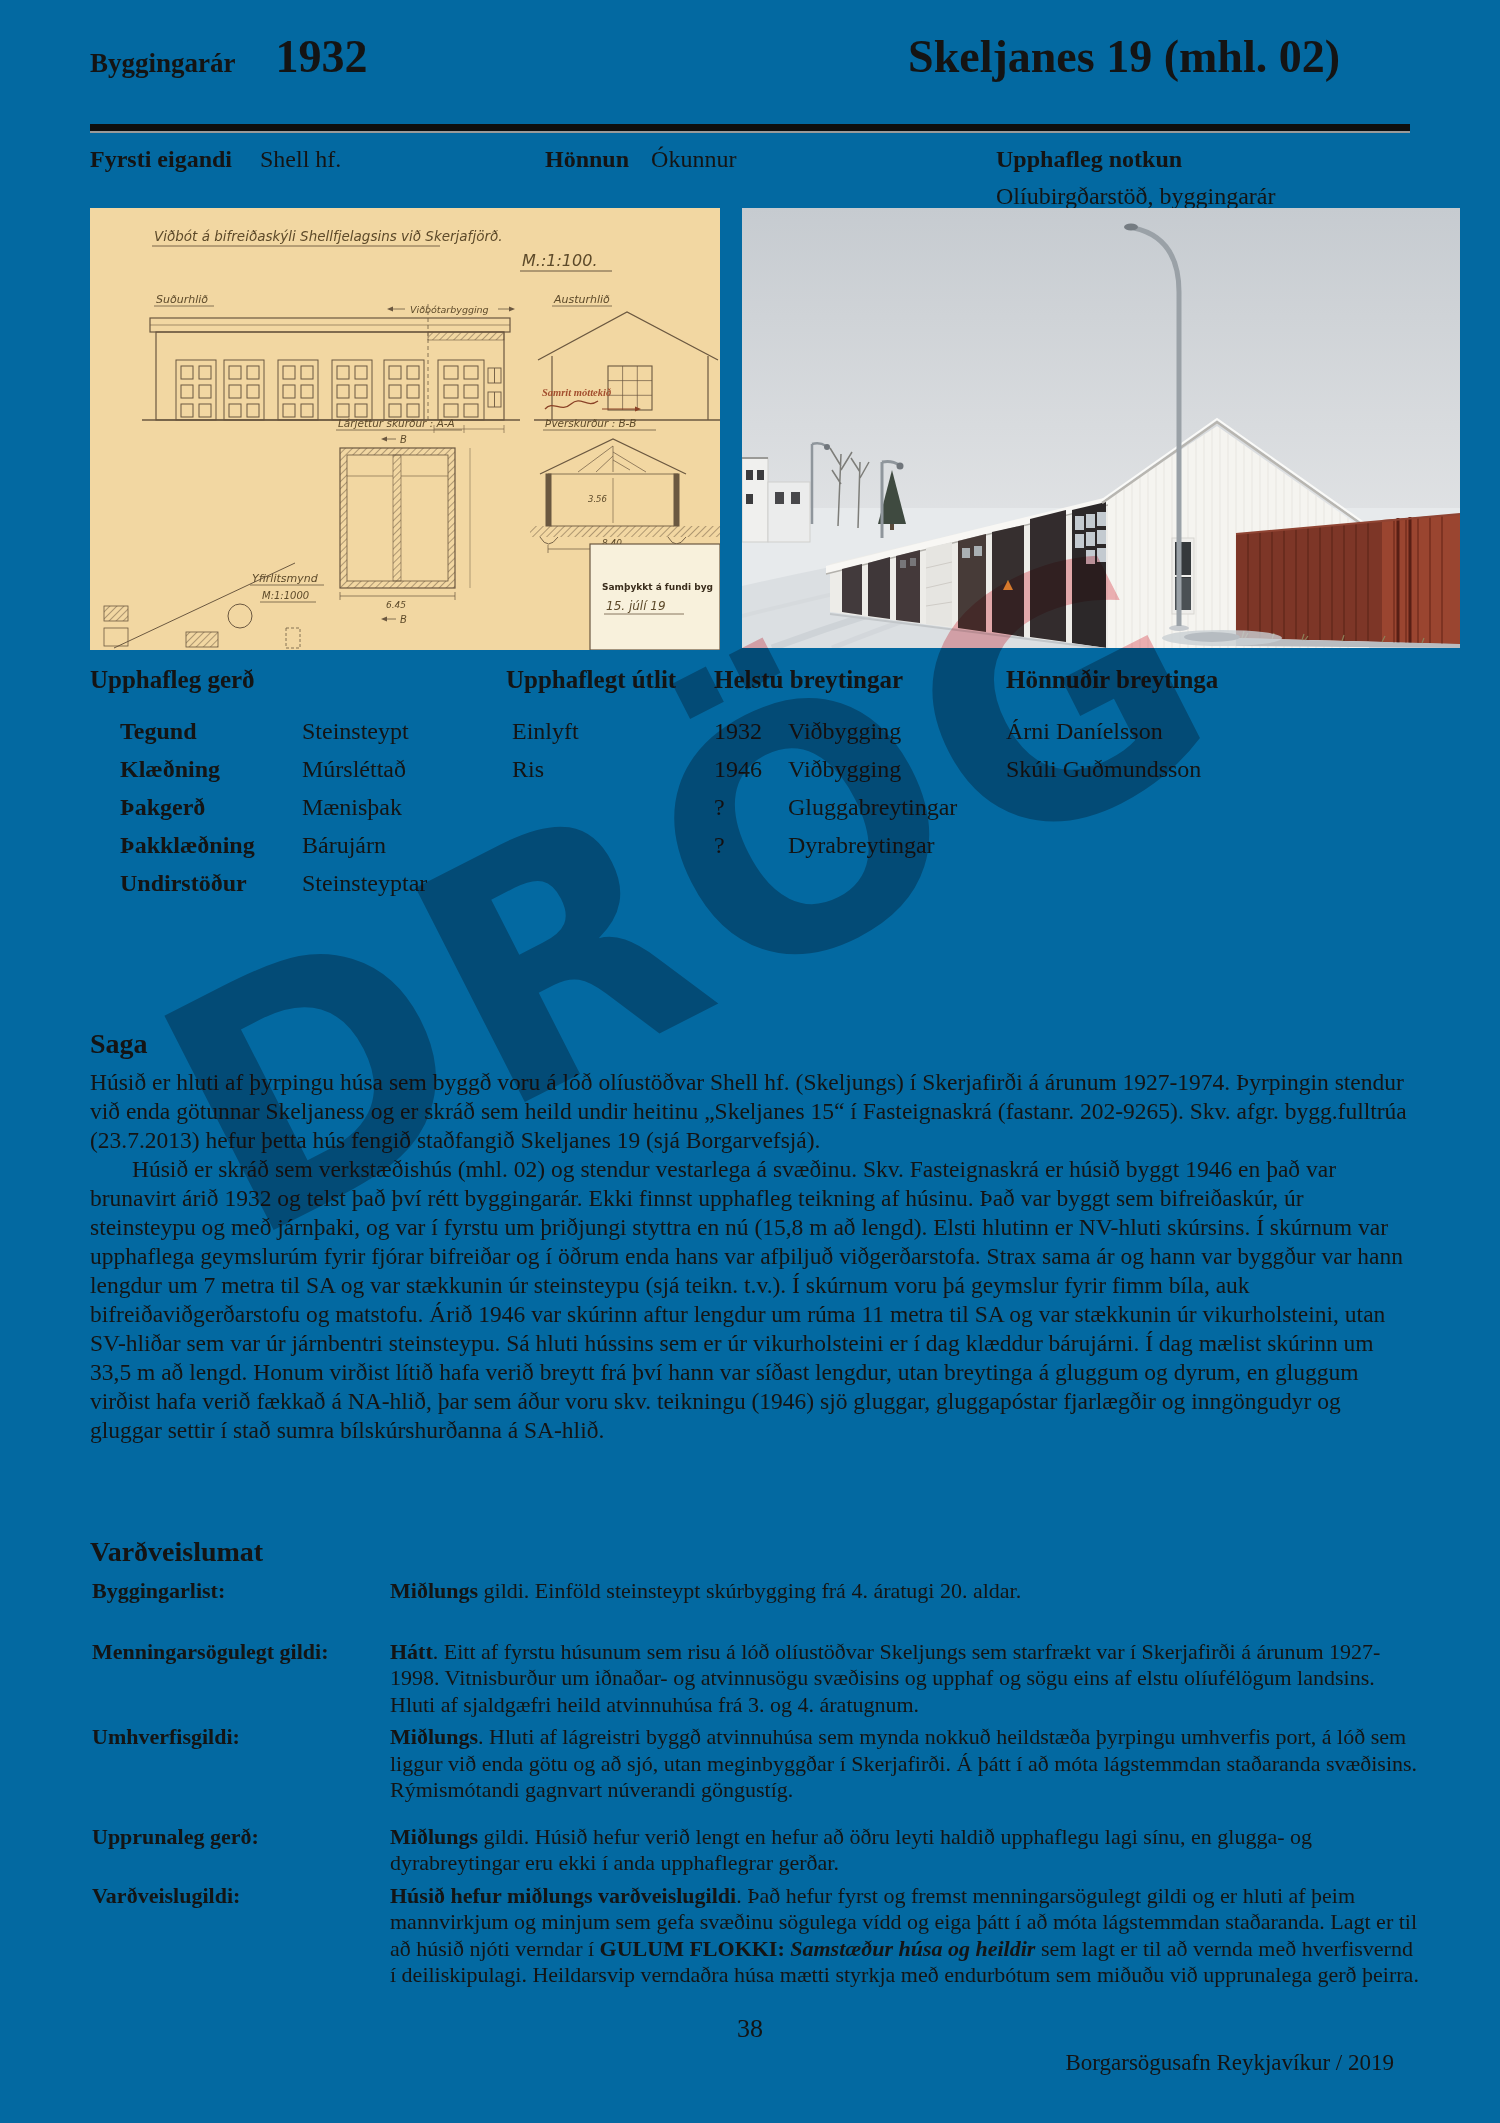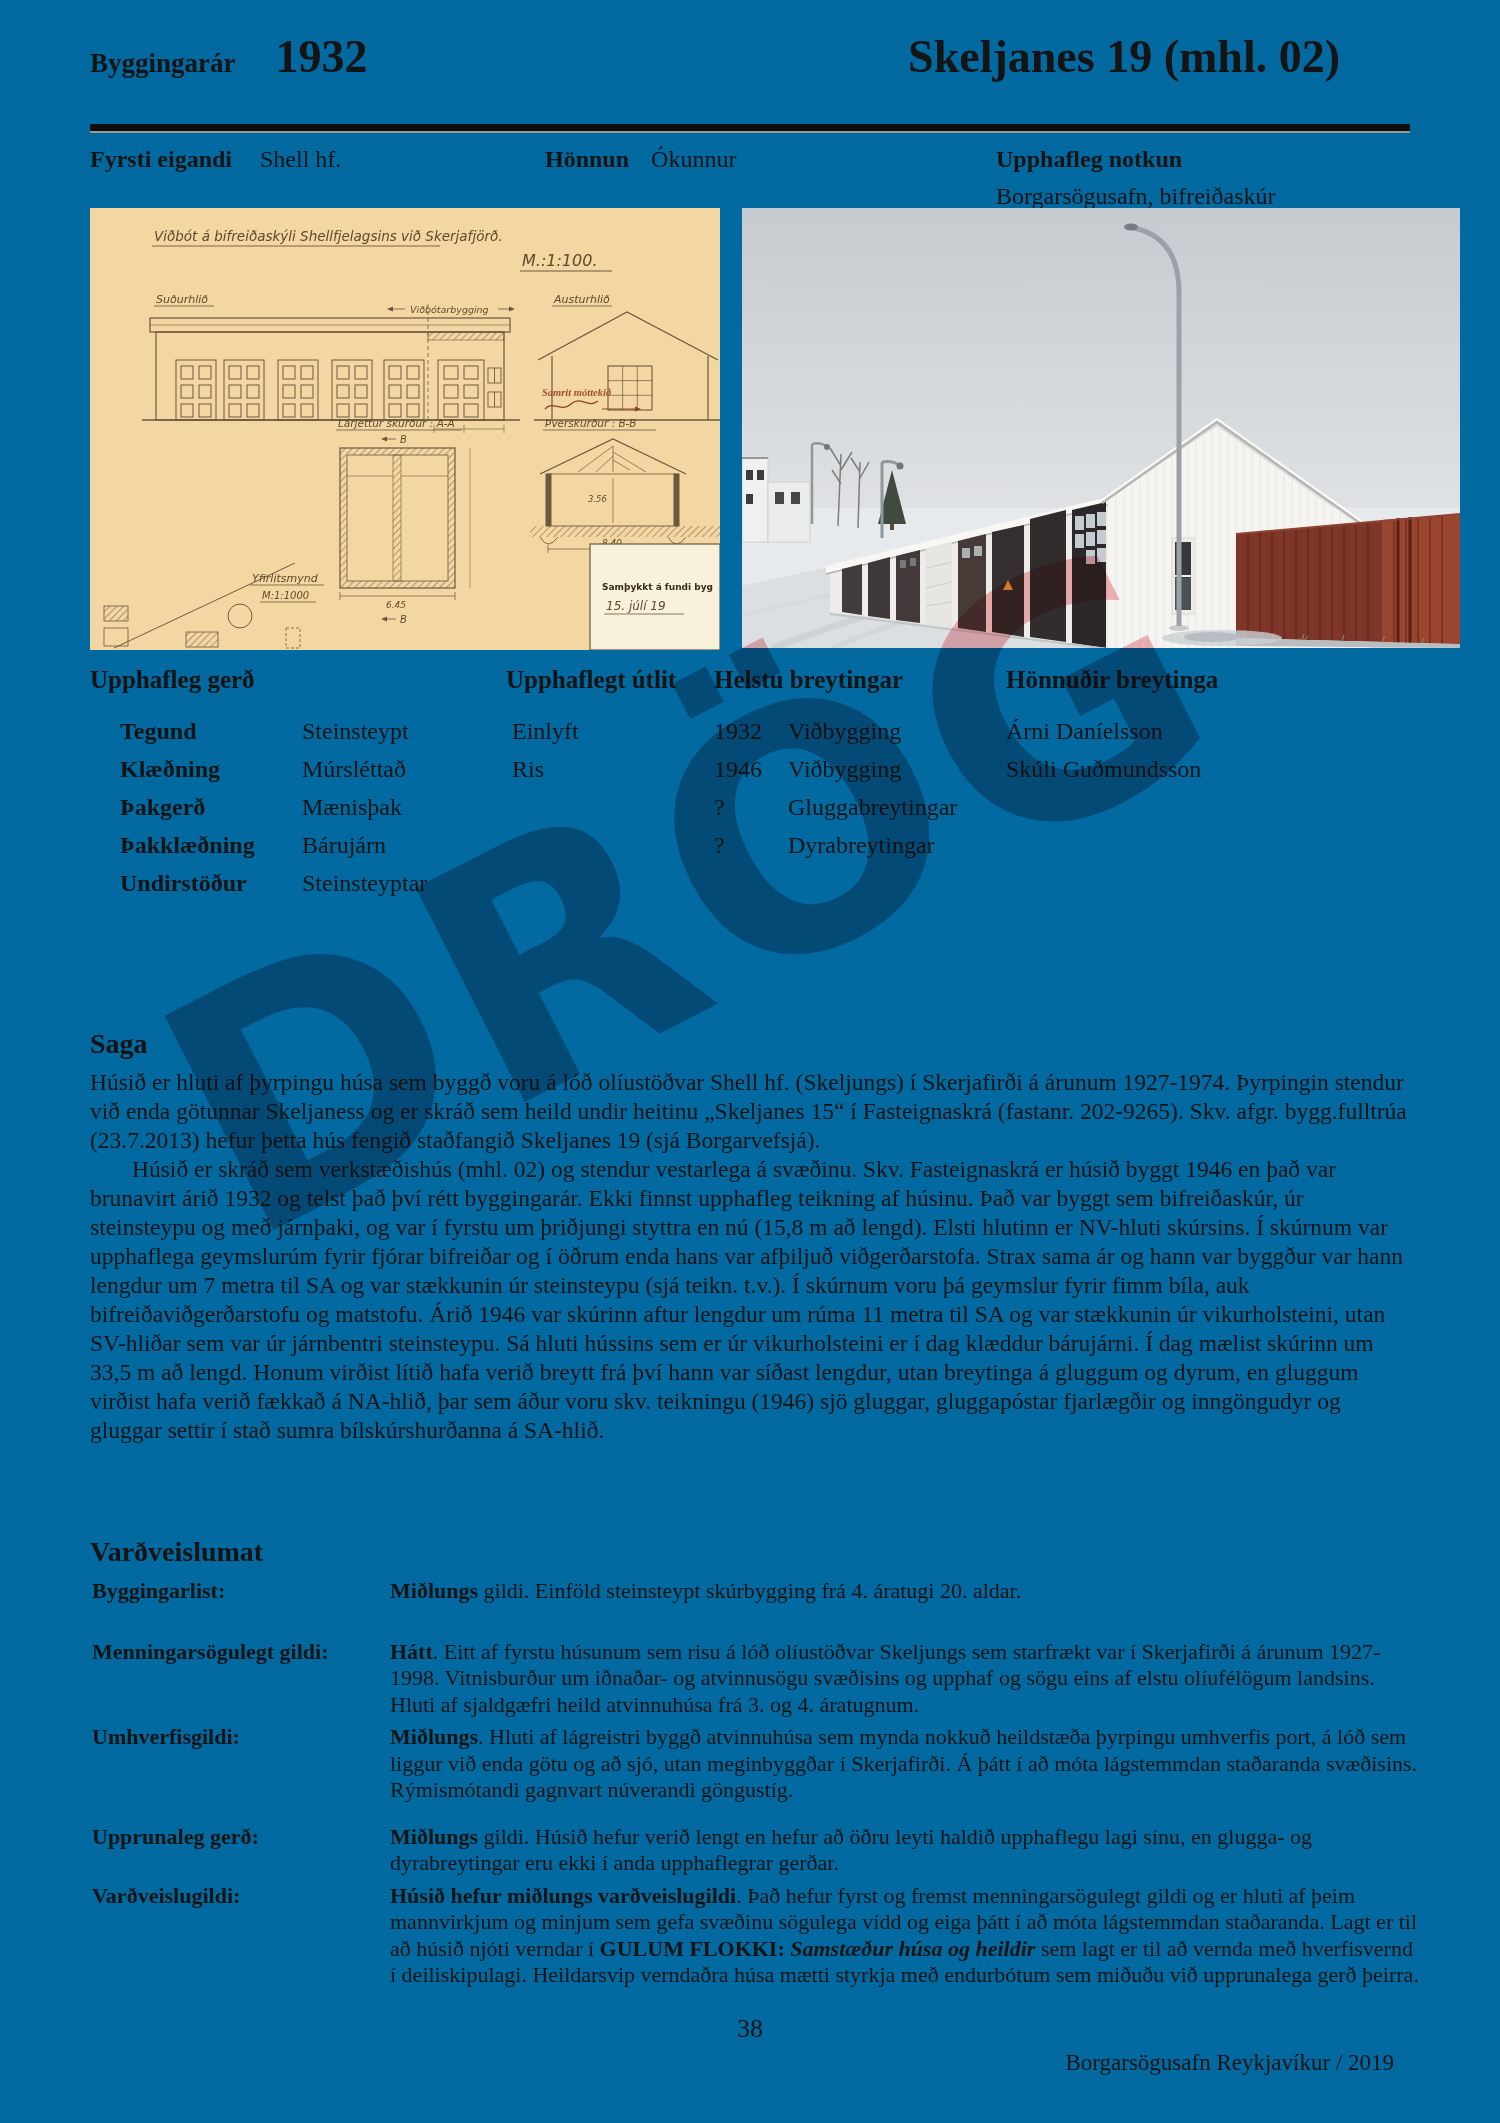--- a/index.html
+++ b/index.html
@@ -74,21 +74,21 @@
   <div class="abs" id="top-rule"></div>
 
   <div class="abs" id="info-owner">
     <span class="info-label">Fyrsti eigandi</span><span class="info-value">Shell hf.</span>
   </div>
   <div class="abs" id="info-design">
     <span class="info-label">Hönnun</span><span class="info-value">Ókunnur</span>
   </div>
   <div class="abs" id="info-use">
     <span class="info-label">Upphafleg notkun</span>
-    <span class="info-value">Borgarsögusafn, bifreiðaskúr</span>
+    <span class="info-value">Olíubirgðarstöð, byggingarár</span>
   </div>
 
   <div class="abs" id="drawing-wrap">
     <svg viewBox="0 0 630 442" width="630" height="442">
       <defs>
         <pattern id="hatch" width="5" height="5" patternUnits="userSpaceOnUse" patternTransform="rotate(45)">
           <line x1="0" y1="0" x2="0" y2="5" stroke="#6b5840" stroke-width="1"></line>
         </pattern>
         <g id="door40" stroke="#6b5840" fill="none" stroke-width="1">
           <rect x="0" y="0" width="40" height="60"></rect>

